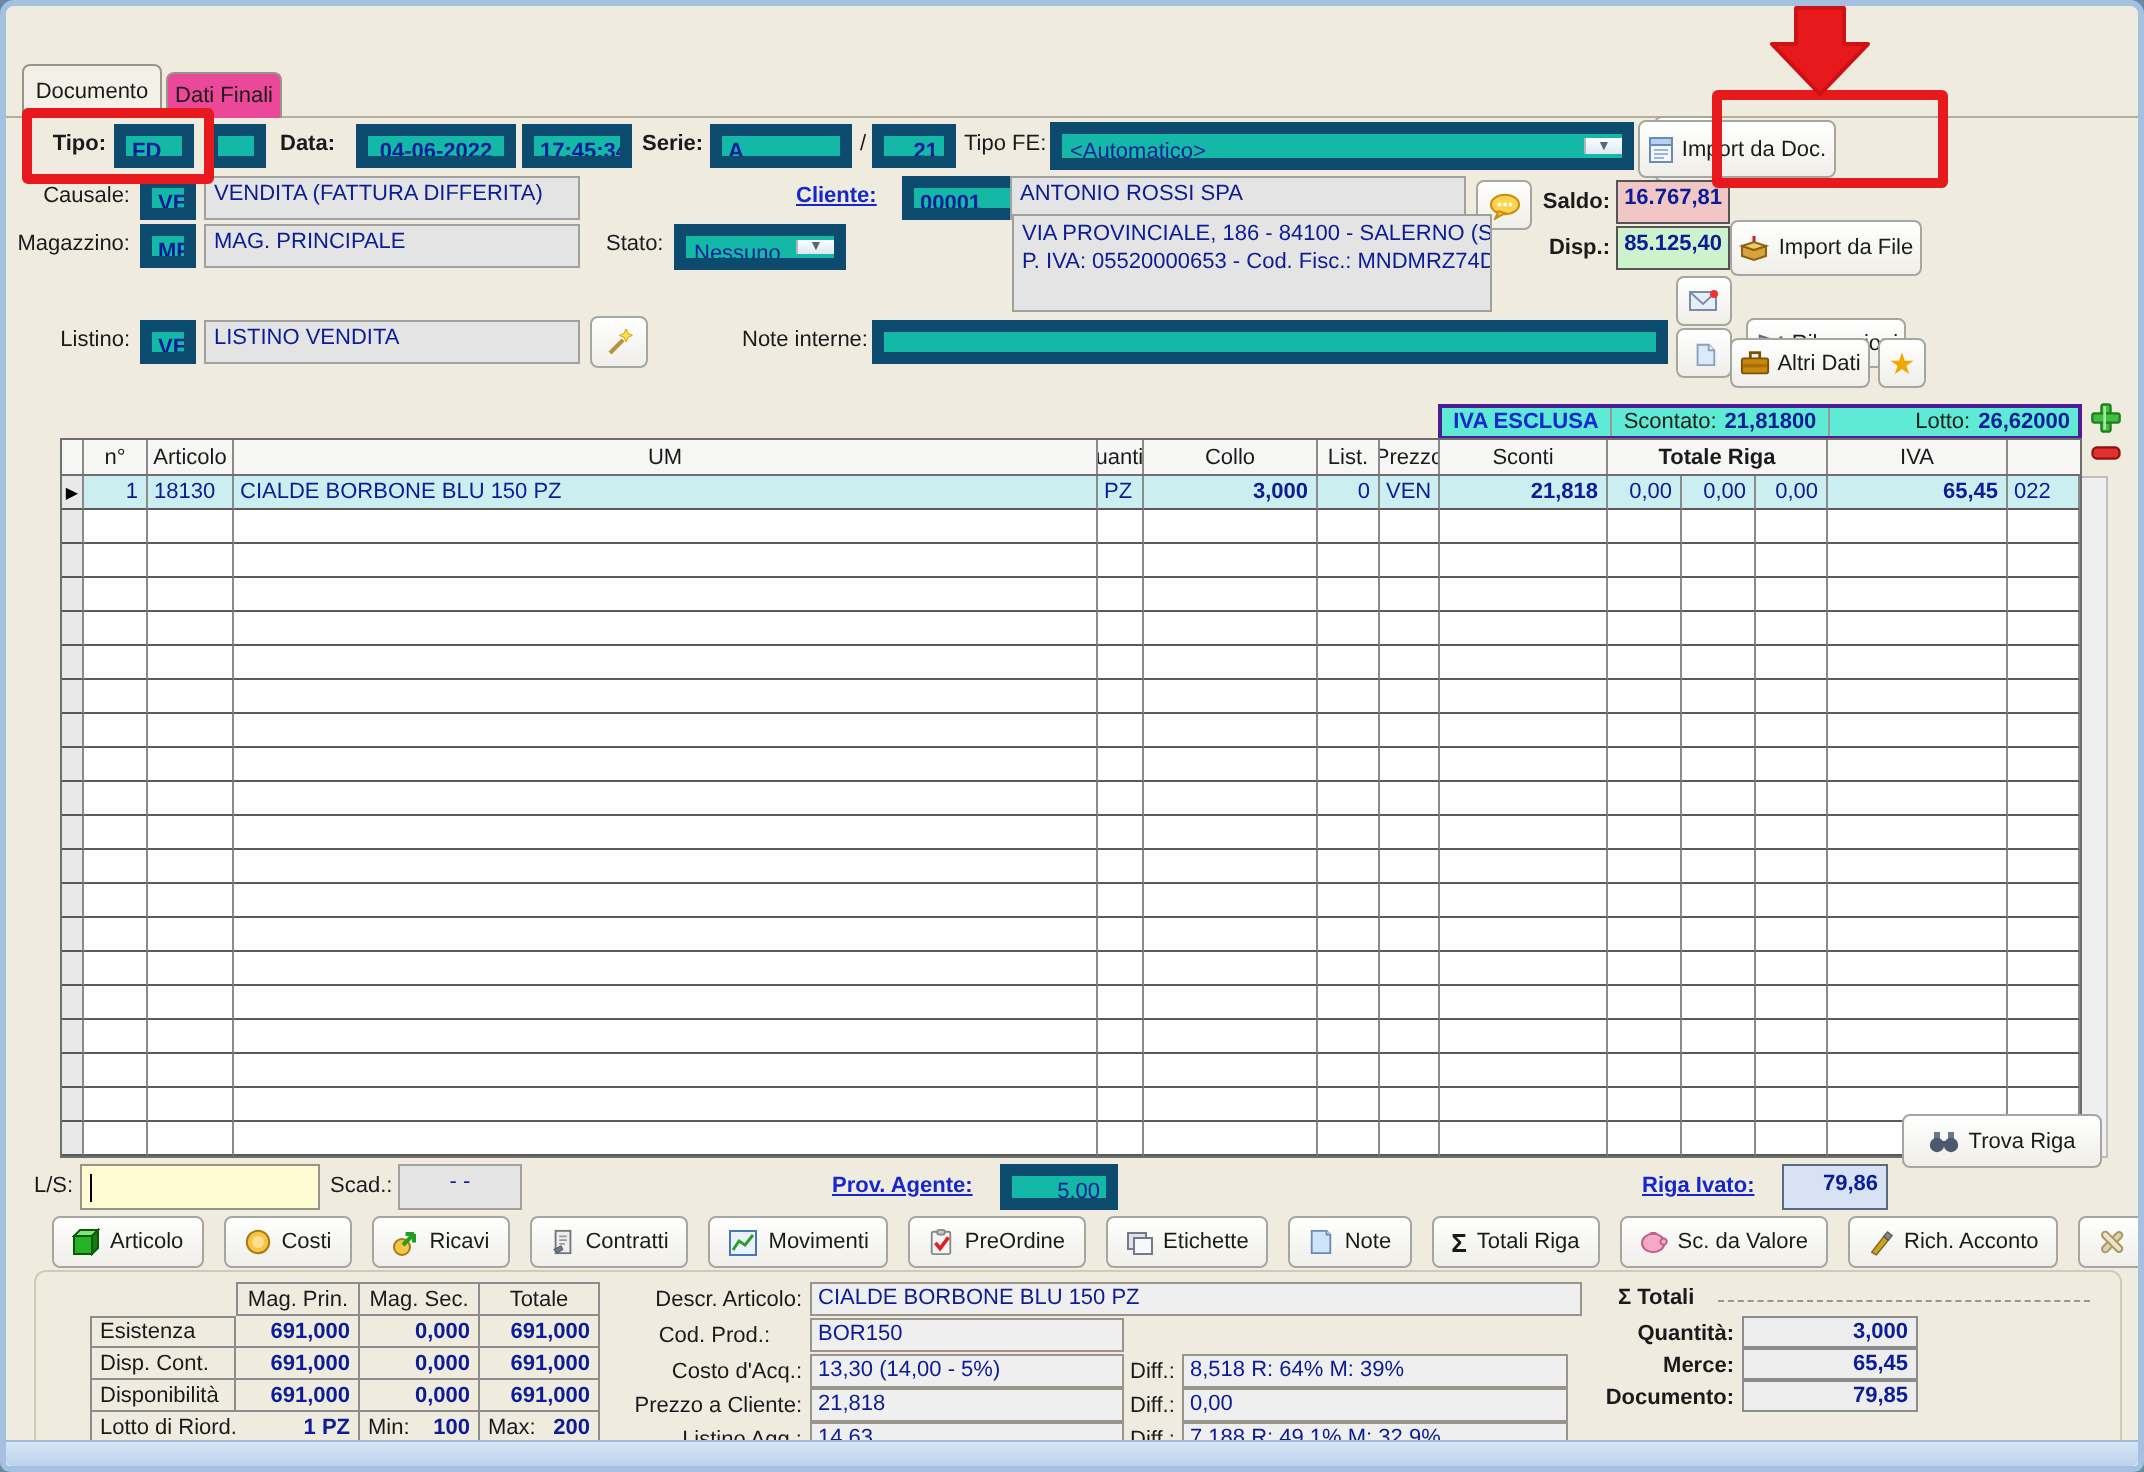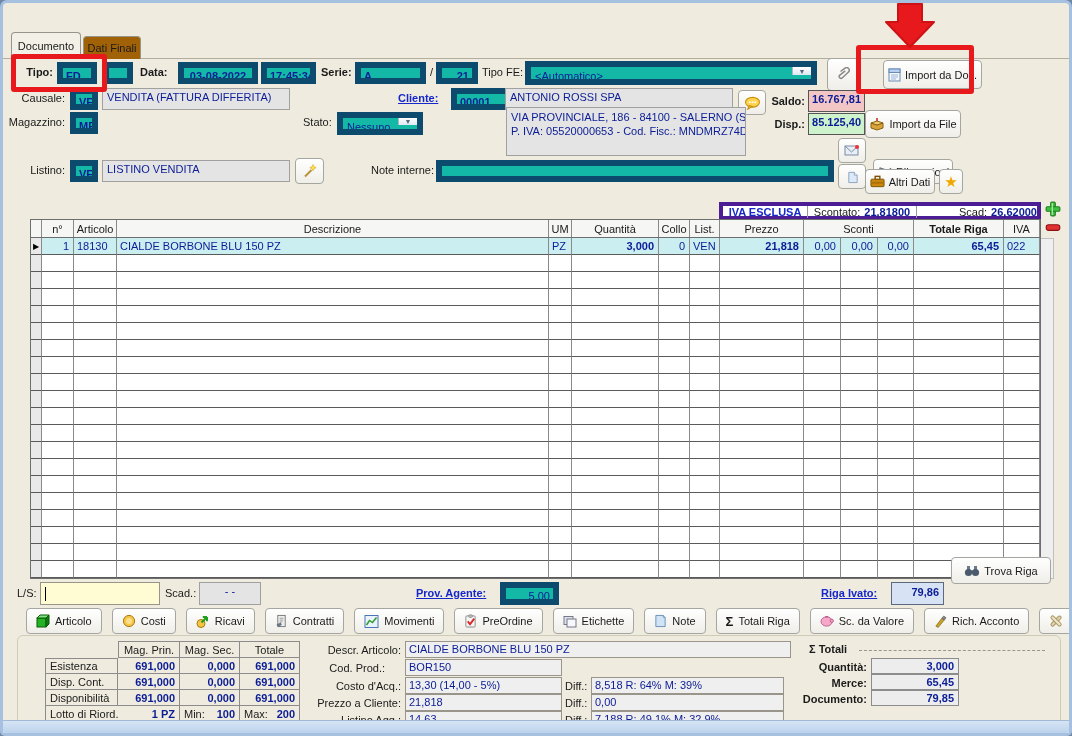--- a/index.html
+++ b/index.html
@@ -8,36 +8,36 @@
 .win{position:relative;width:1072px;height:736px;border:3px solid #A6C0DF;border-radius:7px 7px 5px 5px;background:#EFECDF;overflow:hidden}
 .abs{position:absolute}
 .titlebar{position:absolute;left:0;top:0;right:0;height:28px;background:linear-gradient(#E3EEFA,#BCD1EA);border-bottom:1px solid #A8BDD8;border-radius:4px 4px 0 0}
 .title{position:absolute;left:30px;top:7px;font-size:12px;color:#111}
 .ctrl{position:absolute;top:4px;height:20px;border:1px solid #7E96B4;border-radius:3px;background:linear-gradient(#EAF2FB,#C3D6EC);display:flex;align-items:center;justify-content:center}
 .ctrl.close{background:linear-gradient(#ECA395,#C6523D);border-color:#933;color:#fff;font-weight:bold;font-size:11px}
 .minbar{width:9px;height:3px;background:#3E4E60;margin-top:6px}
 .maxbox{width:9px;height:8px;border:2px solid #3E4E60}
 .tab{position:absolute;border:1px solid #98948A;border-bottom:none;border-radius:4px 4px 0 0;display:flex;align-items:center;justify-content:center;cursor:default}
 .tab.on{left:8px;top:29px;width:70px;height:27px;background:#F3F1E7;z-index:2}
-.tab.off{left:80px;top:33px;width:58px;height:23px;background:#a16207}
+.tab.off{left:80px;top:33px;width:58px;height:23px;background:#ec4899}
 .tabline{position:absolute;left:0;right:0;top:55px;height:1px;background:#B2AE9E}
 .lbl{position:absolute;color:#1a1a1a;white-space:nowrap}
 .b{font-weight:bold}
 .r{text-align:right}
 .fld{position:absolute;background:#14b8a6;border:6px solid #0c4a6e;color:#0A1C96;padding:2px 3px;white-space:nowrap;overflow:hidden}
 .gfld{position:absolute;background:#E4E4E4;border:1px solid #A0A0A0;color:#0A1C96;padding:2px 4px;white-space:nowrap;overflow:hidden}
-.dd{display:flex;justify-content:flex-end}
+.dd{display:flex;align-items:center;justify-content:flex-end}
 .dd .val{position:absolute;left:4px;top:3px}
 .ddarr{width:19px;height:100%;margin:-2px -3px -2px 0;border-left:1px solid #AEB8BE;background:linear-gradient(#FDFEFF,#DCE8F2);display:flex;align-items:center;justify-content:center;color:#57687A;font-size:7px}
 .btn{position:absolute;background:linear-gradient(#FFFFFF,#EFEEE8);border:1px solid #A6A6A0;border-radius:4px;display:flex;align-items:center;justify-content:center;gap:4px;color:#1a1a1a;white-space:nowrap;cursor:default}
 .ico{display:inline-flex;align-items:center;justify-content:center;flex:none}
 .pink{background:#F3C6C6;border:1px solid #555;font-weight:bold}
 .green{background:#CDF2CC;border:1px solid #555;font-weight:bold}
 .link{position:absolute;color:#1526CC;font-weight:bold;text-decoration:underline;white-space:nowrap;cursor:pointer}
-.strip{position:absolute;left:716px;top:199px;width:322px;height:18px;display:grid;grid-template-columns:85px 109px 126px;background:#ffffff;border:4px solid #4c1d95}
+.strip{position:absolute;left:716px;top:199px;width:322px;height:18px;display:grid;grid-template-columns:85px 109px 126px;background:#5eead4;border:2px solid #4c1d95}
 .strip>div{border-right:1px solid #9A9A9A;display:flex;align-items:center;justify-content:center;gap:4px}
 .strip>div:last-child{border-right:none;justify-content:flex-end;padding-right:6px}
 .ivaescl{color:#1526CC;font-weight:bold}
 .navyb{color:#0A1C96;font-weight:bold}
 .tablewrap{position:absolute;left:27px;top:216px;width:1011px;height:360px;border:1px solid #6E6E6E;background:#fff}
 .thead{display:grid;grid-template-columns:11px 32px 43px 432px 23px 87px 31px 30px 84px 110px 90px 36px;height:18px;background:#F6F6F4;border-bottom:1px solid #6E6E6E}
 .thead>div{border-right:1px solid #8A8A8A;display:flex;align-items:center;justify-content:center;overflow:hidden}
 .trow{display:grid;grid-template-columns:11px 32px 43px 432px 23px 87px 31px 30px 84px 37px 37px 36px 90px 36px;height:17px}
 .tcell{border-right:1px solid #8A8A8A;border-bottom:1px solid #5A5A5A;overflow:hidden;white-space:nowrap;color:#0A1C96;display:flex;align-items:center}
 .tcell.sel{background:#E9E9E9;font-size:8px;color:#000;justify-content:center}
@@ -73,39 +73,39 @@
       <span>Documento</span>
     </div>
   <div class="tab off">
       <span>Dati Finali</span>
     </div>
 
   <div class="lbl b r" style="left:10px;top:63px;width:40px">Tipo:</div>
   <div class="fld b" style="left:54px;top:59px;width:40px;height:22px">FD</div>
   <div class="fld" style="left:100px;top:59px;width:30px;height:22px"></div>
   <div class="lbl b" style="left:137px;top:63px">Data:</div>
-  <div class="fld b" style="left:175px;top:59px;width:80px;height:22px;text-align:center">03-08-2022</div>
+  <div class="fld b" style="left:175px;top:59px;width:80px;height:22px;text-align:center">04-06-2022</div>
   <div class="fld b" style="left:258px;top:59px;width:55px;height:22px;text-align:center">17:45:34</div>
   <div class="lbl b" style="left:318px;top:63px">Serie:</div>
   <div class="fld b" style="left:352px;top:59px;width:71px;height:22px">A</div>
   <div class="lbl" style="left:427px;top:63px">/</div>
   <div class="fld b r" style="left:433px;top:59px;width:42px;height:22px">21</div>
   <div class="lbl" style="left:479px;top:63px">Tipo FE:</div>
   <div class="fld dd" style="left:522px;top:58px;width:292px;height:24px">
     <span class="val">&lt;Automatico&gt;</span>
     <span class="ddarr">▼</span>
   </div>
   <div class="btn" style="left:824px;top:55px;width:32px;height:33px">
     <span class="ico">
         <svg width="14" height="16" viewBox="0 0 14 16">
           <path d="M4.5 4.5 L9 1.2 a2.6 2.6 0 0 1 3.2 4.1 L6.2 11 a1.9 1.9 0 0 1-2.6-2.7 L9.2 3.8" fill="none" stroke="#8A8A8A" stroke-width="1.5"></path>
         </svg>
       </span>
   </div>
-  <div class="btn" style="left:880px;top:57px;width:99px;height:29px">
+  <div class="btn" style="left:816px;top:57px;width:99px;height:29px">
     <span class="ico">
         <svg width="13" height="14" viewBox="0 0 13 14">
           <rect x="1" y="1" width="11" height="12" fill="#F4F8FC" stroke="#6A8BB5"></rect>
           <rect x="1" y="1" width="11" height="3.5" fill="#B7CFF0" stroke="#6A8BB5"></rect>
           <path d="M3 7h7M3 9h7M3 11h5" stroke="#9AB4D6"></path>
         </svg>
       </span>
     <span>Import da Doc.</span>
   </div>
 
@@ -132,20 +132,21 @@
           <circle cx="8" cy="5.8" r="0.9" fill="#fff"></circle>
           <circle cx="10.6" cy="5.8" r="0.9" fill="#fff"></circle>
         </svg>
       </span>
   </div>
   <div class="lbl b r" style="left:742px;top:92px;width:60px">Saldo:</div>
   <div class="fld pink r" style="left:805px;top:87px;width:57px;height:22px">16.767,81</div>
 
   <div class="lbl r" style="left:0;top:113px;width:62px">Magazzino:</div>
   <div class="fld b" style="left:67px;top:109px;width:28px;height:22px">MP</div>
+  <div class="gfld" style="left:99px;top:109px;width:188px;height:22px">MAG. PRINCIPALE</div>
 
   <div class="lbl" style="left:300px;top:113px">Stato:</div>
   <div class="fld dd" style="left:334px;top:109px;width:86px;height:23px">
     <span class="val">Nessuno</span>
     <span class="ddarr">▼</span>
   </div>
   <div class="gfld" style="left:503px;top:104px;width:240px;height:49px;line-height:14px">
     <div>VIA PROVINCIALE, 186 - 84100 - SALERNO (SA)</div>
     <div>P. IVA: 05520000653 - Cod. Fisc.: MNDMRZ74D18A091L</div>
   </div>
@@ -217,21 +218,21 @@
 
   <div class="strip">
     <div>
         <span class="ivaescl">IVA ESCLUSA</span>
       </div>
     <div>
         <span>Scontato:</span>
         <span class="navyb">21,81800</span>
       </div>
     <div>
-        <span>Scad:</span>
+        <span>Lotto:</span>
         <span class="navyb">26,62000</span>
       </div>
   </div>
   <div class="abs" style="left:1042px;top:198px;cursor:pointer">
     <span class="ico">
         <svg width="16" height="16" viewBox="0 0 14 14">
           <rect x="5" y="1" width="4" height="12" rx="1" fill="#3FBF3F" stroke="#1E7F1E"></rect>
           <rect x="1" y="5" width="12" height="4" rx="1" fill="#3FBF3F" stroke="#1E7F1E"></rect>
           <rect x="5.8" y="1.8" width="1.2" height="10.4" fill="#9FE89F"></rect>
         </svg>
@@ -243,21 +244,20 @@
           <rect x="1" y="1.5" width="12" height="5" rx="2" fill="#E03030" stroke="#901010"></rect>
         </svg>
       </span>
   </div>
 
   <div class="tablewrap">
     <div class="thead">
       <div></div>
       <div>n°</div>
       <div>Articolo</div>
-      <div>Descrizione</div>
       <div>UM</div>
       <div>Quantità</div>
       <div>Collo</div>
       <div>List.</div>
       <div>Prezzo</div>
       <div>Sconti</div>
       <div class="b">Totale Riga</div>
       <div>IVA</div>
     </div>
     <div>

